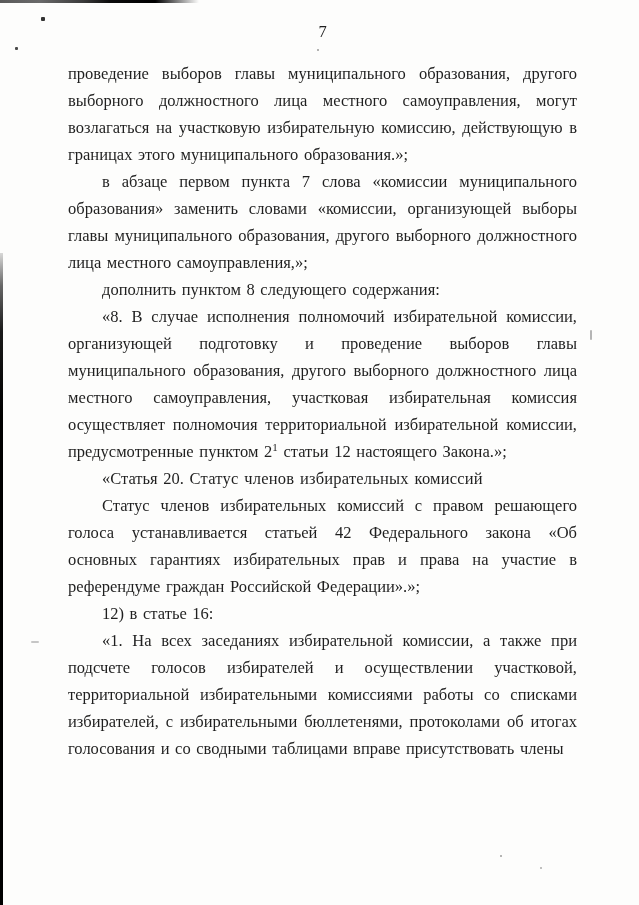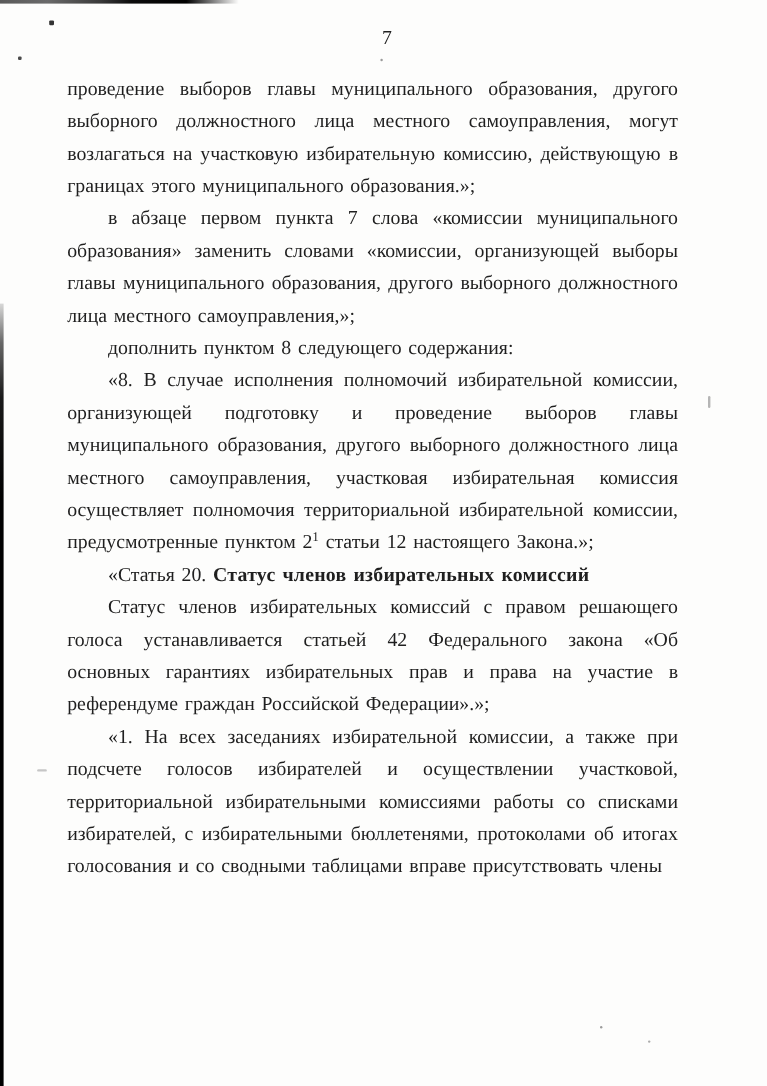--- a/index.html
+++ b/index.html
@@ -47,37 +47,37 @@
   .page-number {
     position: absolute;
     top: 22px; left: 68px;
     width: 509px;
     text-align: center;
     font-size: 16.5px;
     line-height: 20px;
   }
   .content {
     position: absolute;
-    top: 60px; left: 56px;
+    top: 60px; left: 68px;
     width: 509px;
   }
   p.para {
     margin: 0;
     font-size: 16.5px;
     line-height: 27px;
     text-align: justify;
     word-spacing: 1.5px;
   }
   p.para.indent { text-indent: 34px; }
   p.para sup {
     font-size: 11px;
     line-height: 0;
     vertical-align: 6px;
   }
-  .b { font-weight: bold; letter-spacing: 0.2px; margin-top: 35px; }
+  .b { font-weight: normal; letter-spacing: 0.2px; margin-top: 35px; }
 </style>
 </head>
 <body>
 
 <div class="page">
   <div class="top-line"></div>
   <div class="left-line"></div>
   <div class="speck s1"></div>
   <div class="speck s2"></div>
   <div class="speck s3"></div>
@@ -89,15 +89,16 @@
 
   <div class="page-number">7</div>
 
   <div class="content">
       <p class="para"><span>проведение выборов главы муниципального образования, другого выборного должностного лица местного самоуправления, могут возлагаться на участковую избирательную комиссию, действующую в границах этого муниципального образования.»;</span></p>
       <p class="para indent"><span>в абзаце первом пункта 7 слова «комиссии муниципального образования» заменить словами «комиссии, организующей выборы главы муниципального образования, другого выборного должностного лица местного самоуправления,»;</span></p>
       <p class="para indent"><span>дополнить пунктом 8 следующего содержания:</span></p>
       <p class="para indent"><span>«8. В случае исполнения полномочий избирательной комиссии, организующей подготовку и проведение выборов главы муниципального образования, другого выборного должностного лица местного самоуправления, участковая избирательная комиссия осуществляет полномочия территориальной избирательной комиссии, предусмотренные пунктом 2</span><sup>1</sup><span> статьи 12 настоящего Закона.»;</span></p>
       <p class="para indent"><span>«Статья 20. </span><span class="b">Статус членов избирательных комиссий</span></p>
       <p class="para indent"><span>Статус членов избирательных комиссий с правом решающего голоса устанавливается статьей 42 Федерального закона «Об основных гарантиях избирательных прав и права на участие в референдуме граждан Российской Федерации».»;</span></p>
+      <p class="para indent"><span>12) в статье 16:</span></p>
       <p class="para indent"><span>«1. На всех заседаниях избирательной комиссии, а также при подсчете голосов избирателей и осуществлении участковой, территориальной избирательными комиссиями работы со списками избирателей, с избирательными бюллетенями, протоколами об итогах голосования и со сводными таблицами вправе присутствовать члены</span></p>
     </div>
 </div>
 
 </body></html>

